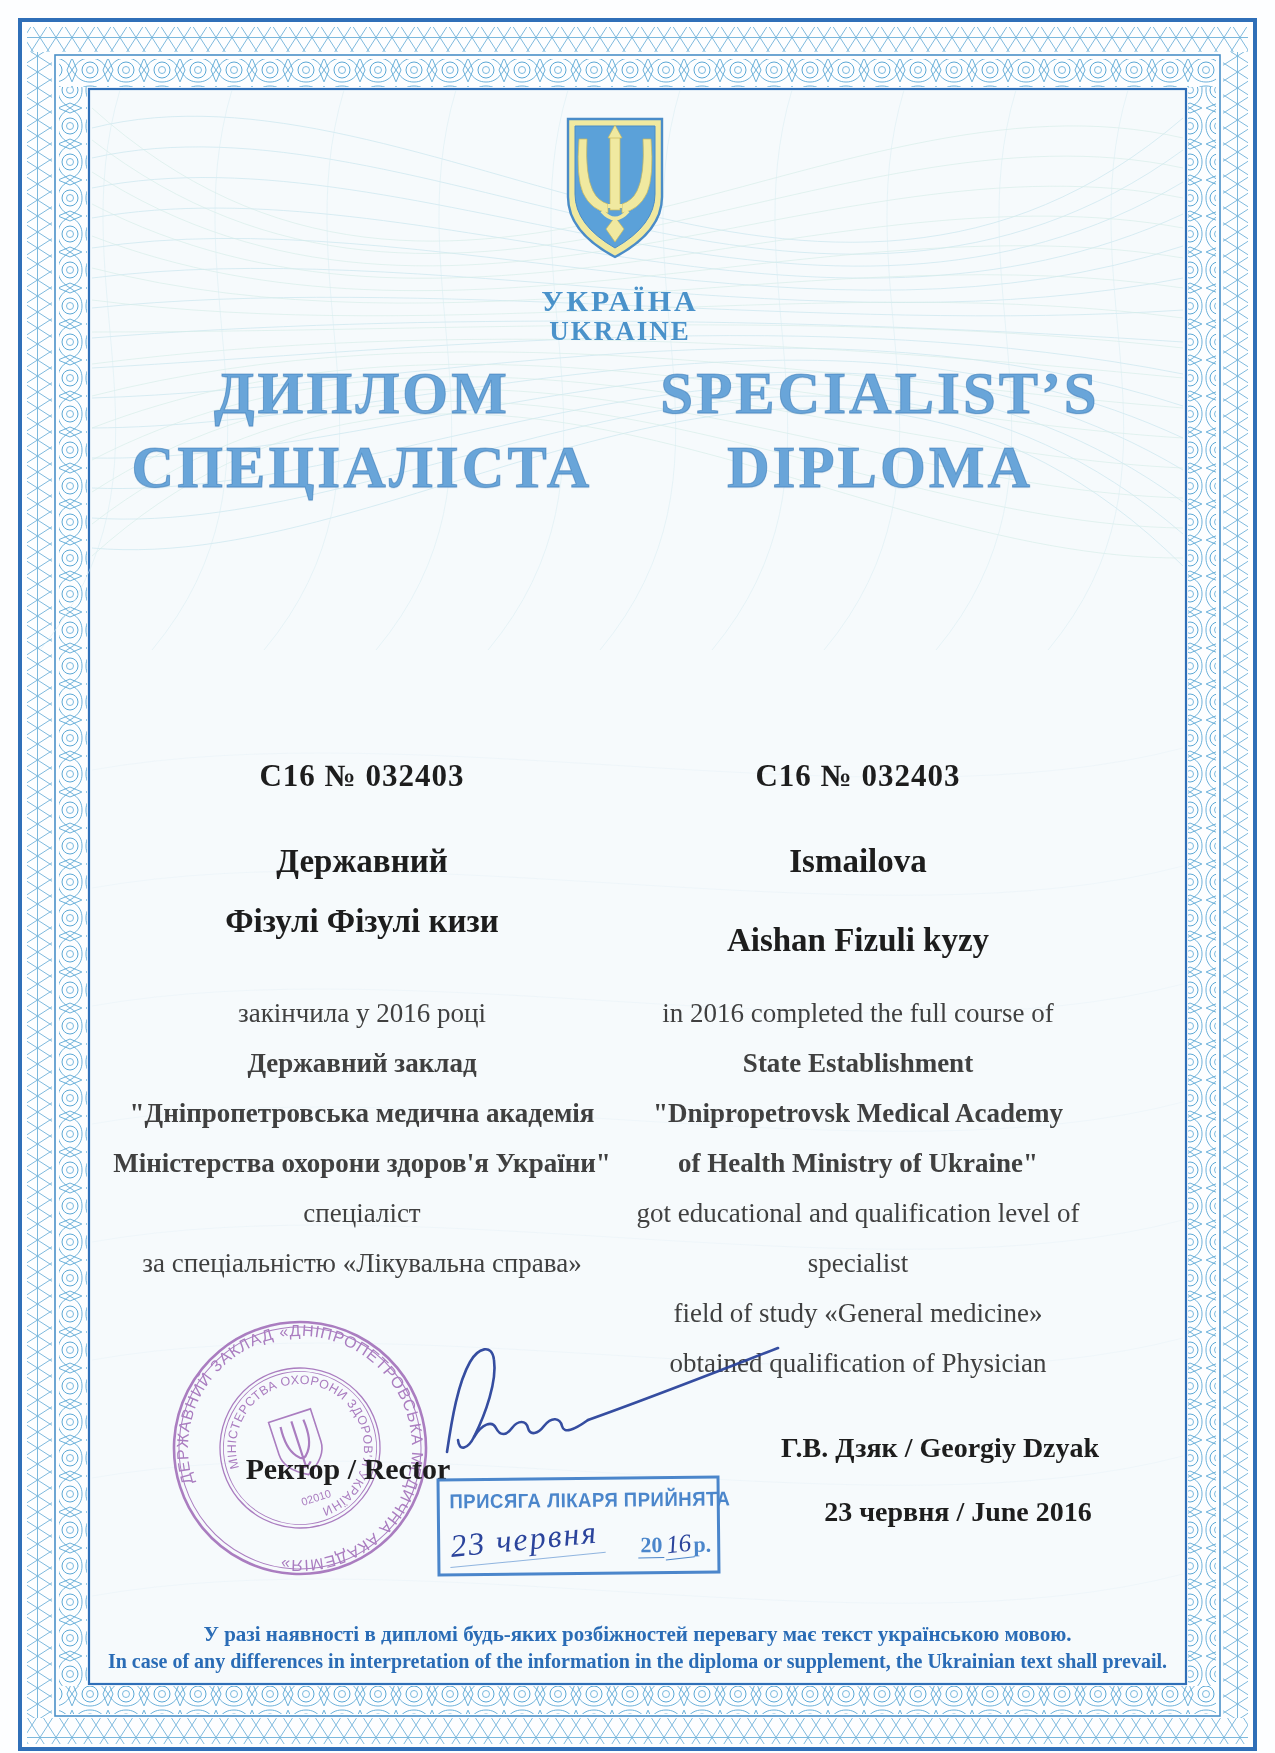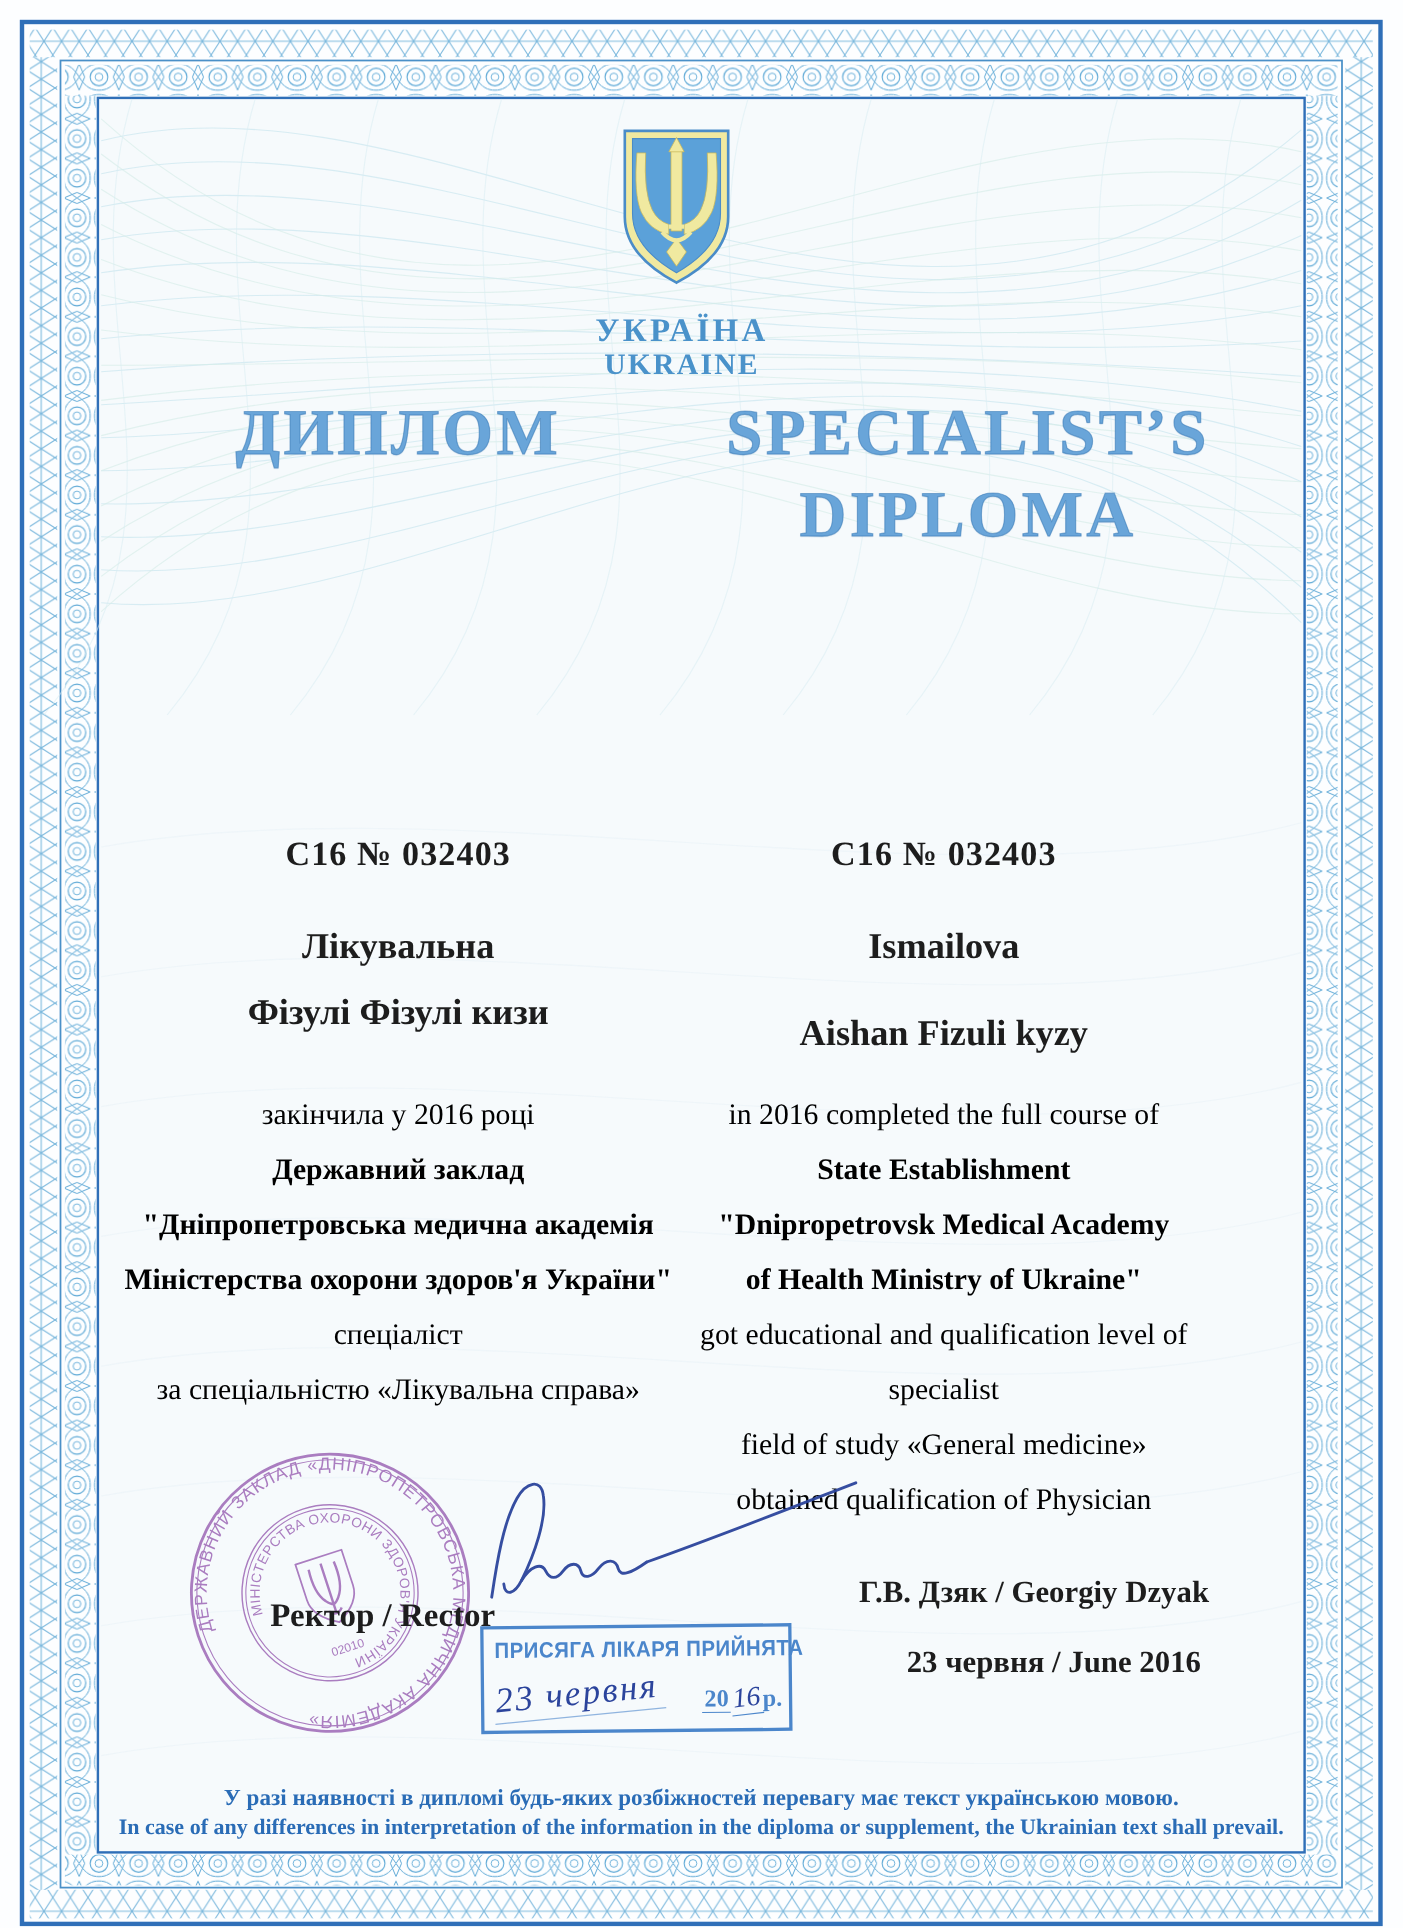--- a/index.html
+++ b/index.html
@@ -18,21 +18,21 @@
   .title-uk{left:62px;top:356px;width:600px}
   .title-en{left:580px;top:356px;width:600px}
   .num{font-size:31px;font-weight:bold;letter-spacing:1px}
   .num-uk{left:62px;top:758px;width:600px}
   .num-en{left:558px;top:758px;width:600px}
   .name{font-size:33px;font-weight:bold}
   .surname-uk{left:62px;top:843px;width:600px}
   .given-uk{left:62px;top:903px;width:600px}
   .surname-en{left:558px;top:843px;width:600px}
   .given-en{left:558px;top:922px;width:600px}
-  .bodycol{position:absolute;z-index:3;width:600px;text-align:center;color:#000000;top:988px}
+  .bodycol{position:absolute;z-index:3;width:600px;text-align:center;color:#404040;top:988px}
   .bodycol.uk{left:62px}
   .bodycol.en{left:558px}
   .body-line{font-size:27px;line-height:50px;white-space:nowrap}
   .b{font-weight:bold}
   .rector{left:148px;top:1452px;width:400px;text-align:center;font-size:30px;font-weight:bold}
   .sign-name{left:640px;top:1432px;width:600px;font-size:28px;font-weight:bold}
   .sign-date{left:658px;top:1496px;width:600px;font-size:28px;font-weight:bold}
   .oath{position:absolute;left:437px;top:1477px;width:283px;height:98px;border:3px solid #4b86cb;
         z-index:4;transform:rotate(-.6deg);background:rgba(255,255,255,.06)}
   .oath-title{font-family:"Liberation Sans","DejaVu Sans",sans-serif;font-size:20px;font-weight:bold;
@@ -165,30 +165,31 @@
       <path d="M152 124 V172 M140 126 Q138 148 146 158 Q149 162 152 163 M164 126 Q166 148 158 158 Q155 162 152 163 M146 168 Q152 175 158 168" stroke-width="2.2"></path>
       <text x="152" y="208" font-family="Liberation Sans, DejaVu Sans, sans-serif" font-size="11" fill="#a06cb8" stroke="none" text-anchor="middle">02010</text>
     </g>
   </svg>
 
   <div class="txt country-uk">УКРАЇНА</div>
   <div class="txt country-en">UKRAINE</div>
 
   <div class="txt title title-uk">
     <div>ДИПЛОМ</div>
+    <div>СПЕЦІАЛІСТА</div>
   </div>
   <div class="txt title title-en">
     <div>SPECIALIST’S</div>
     <div>DIPLOMA</div>
   </div>
 
   <div class="txt num num-uk">С16 № 032403</div>
   <div class="txt num num-en">С16 № 032403</div>
 
-  <div class="txt name surname-uk">Лікувальна</div>
+  <div class="txt name surname-uk">Державний</div>
   <div class="txt name given-uk">Фізулі Фізулі кизи</div>
   <div class="txt name surname-en">Ismailova</div>
   <div class="txt name given-en">Aishan Fizuli kyzy</div>
 
   <div class="bodycol uk">
     <div class="body-line">закінчила у 2016 році</div>
     <div class="body-line b">Державний заклад</div>
     <div class="body-line b">"Дніпропетровська медична академія</div>
     <div class="body-line b">Міністерства охорони здоров'я України"</div>
     <div class="body-line">спеціаліст</div>

